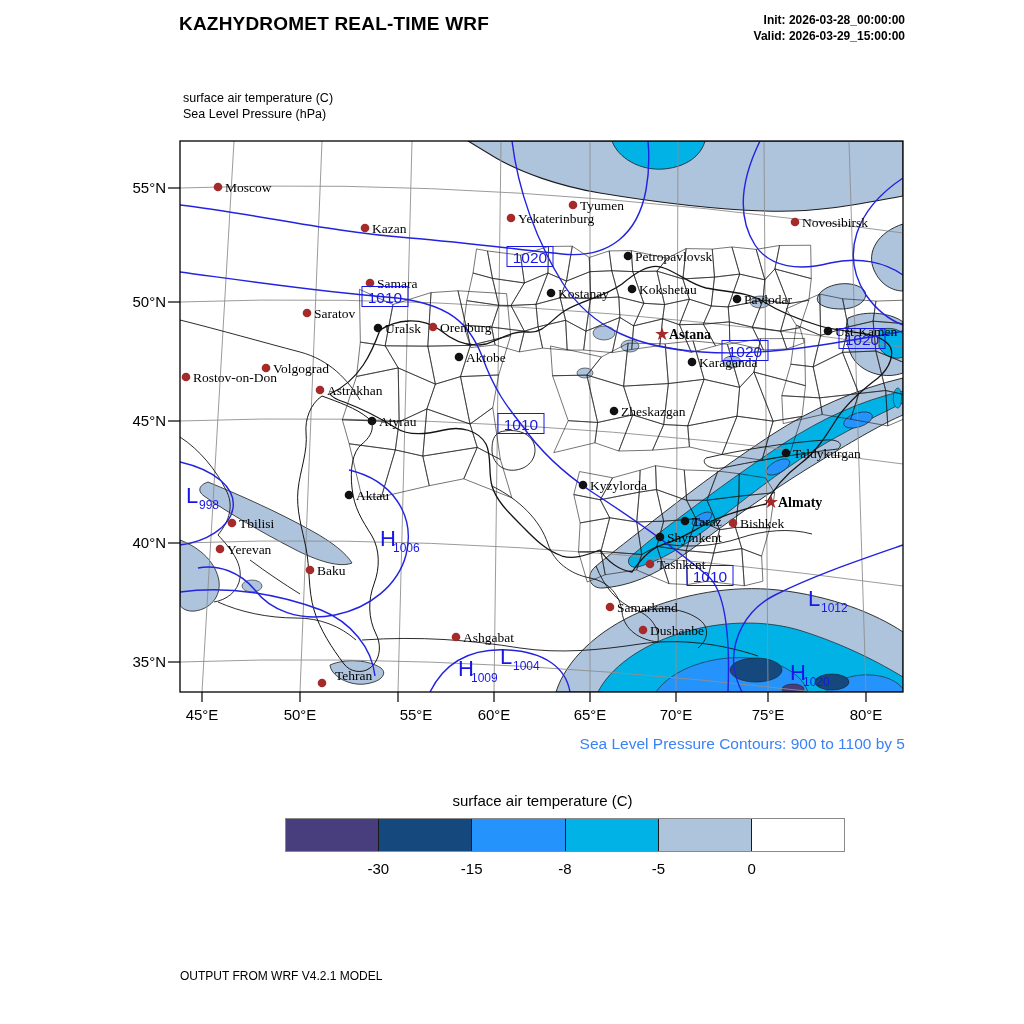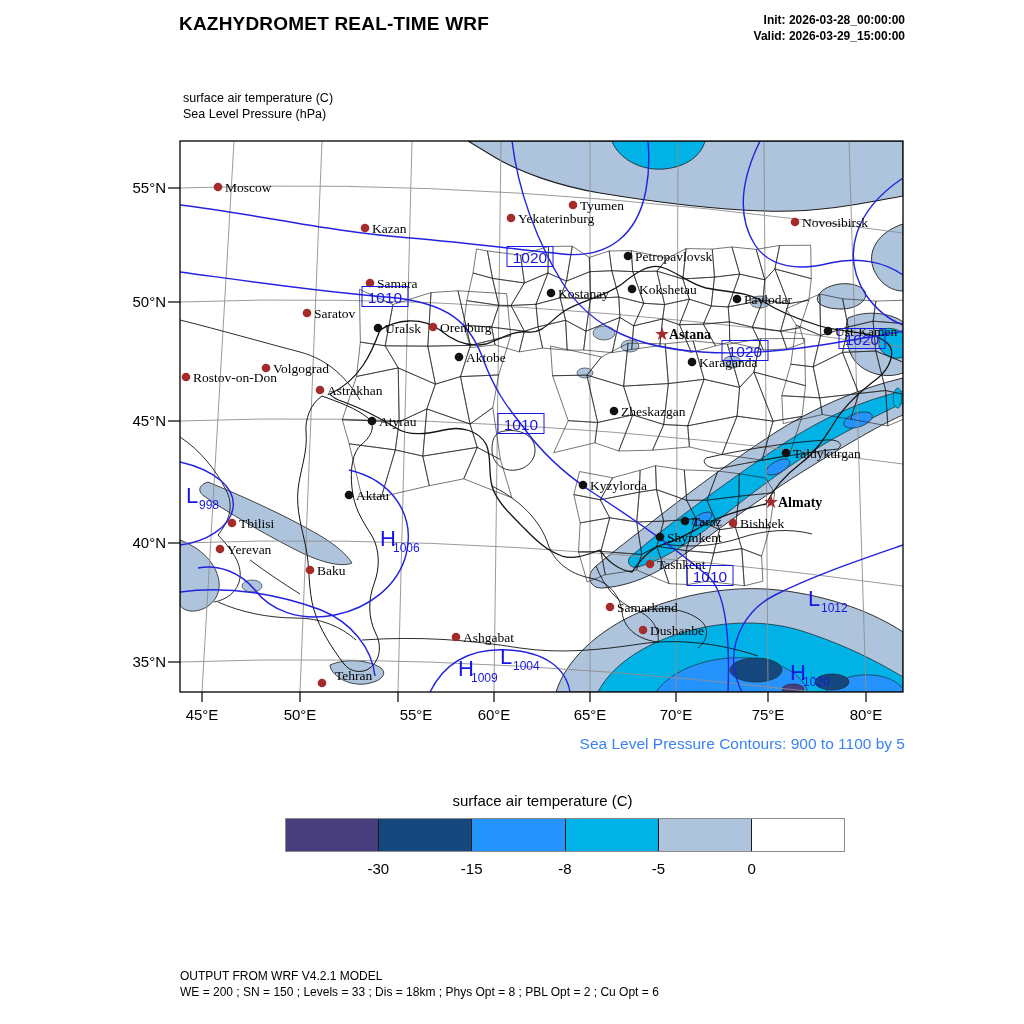--- a/index.html
+++ b/index.html
@@ -519,16 +519,15 @@
   <div id="cbarticks">
       <div class="cbar-tick" style="left: 378.333px;">-30</div>
       <div class="cbar-tick" style="left: 471.667px;">-15</div>
       <div class="cbar-tick" style="left: 565px;">-8</div>
       <div class="cbar-tick" style="left: 658.333px;">-5</div>
       <div class="cbar-tick" style="left: 751.667px;">0</div>
     </div>
 
   <div class="footer">
     <div>OUTPUT FROM WRF V4.2.1 MODEL</div>
-    <div>WE = 200 ; SN = 150 ; Levels = 33 ; Dis = 18km ; Phys Opt = 8 ; PBL Opt = 2 ; Cu Opt = 6</div>
   </div>
 
 </div>
 
 </body></html>

